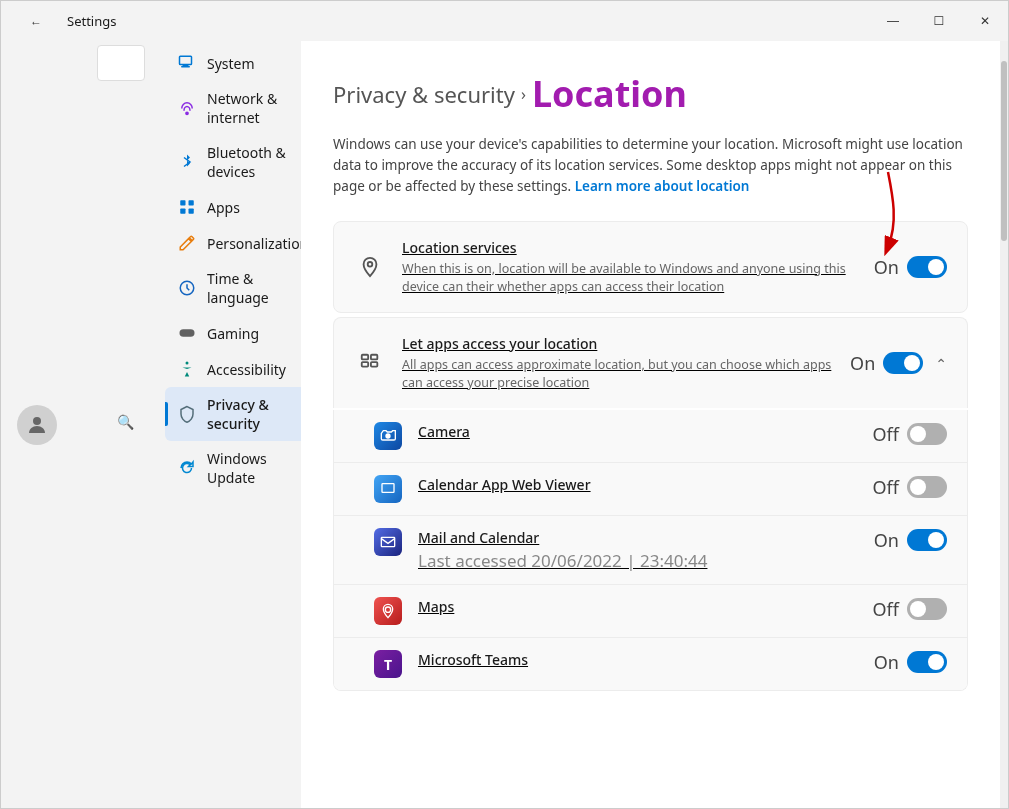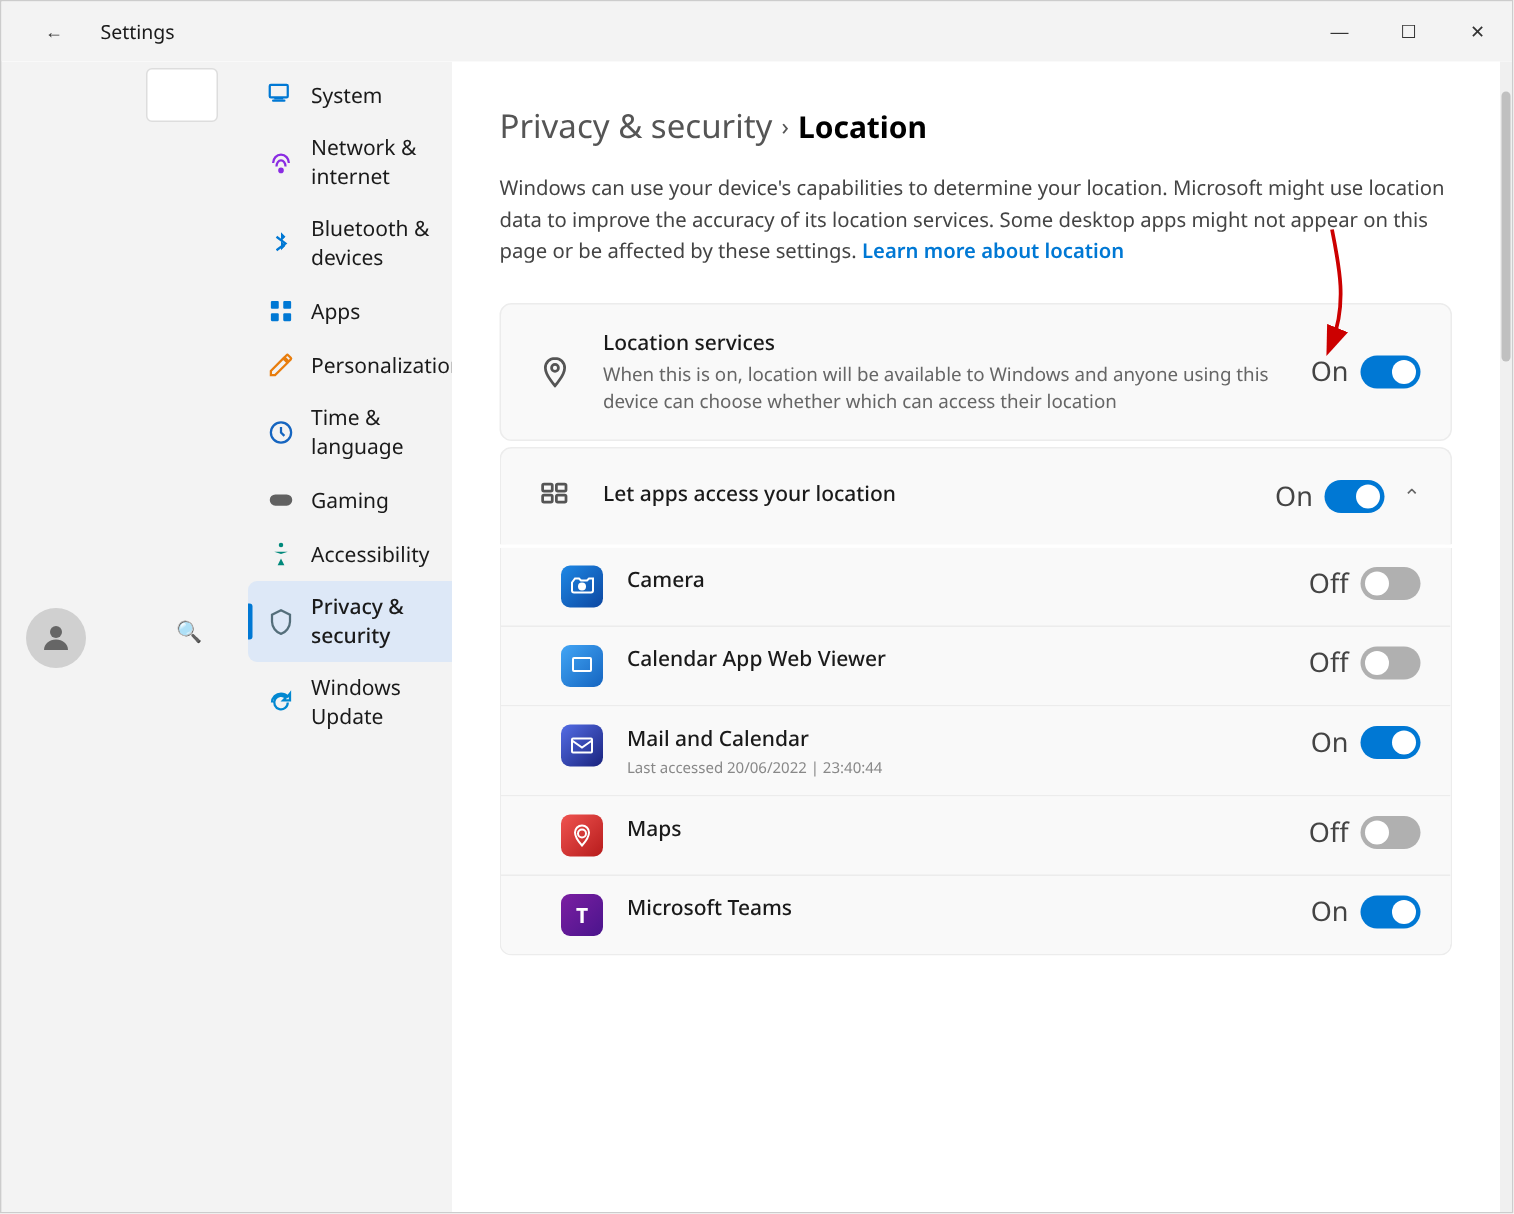--- a/index.html
+++ b/index.html
@@ -181,23 +181,23 @@
     .breadcrumb-parent {
       font-size: 22px;
       color: #555;
       font-weight: 400;
     }
     .breadcrumb-arrow {
       font-size: 16px;
       color: #555;
     }
     .breadcrumb-current {
-      font-size: 20px;
+      font-size: 36px;
       font-weight: 700;
-      color: #000000;
+      color: #a21caf;
     }
     .description {
       font-size: 13.5px;
       color: #444;
       line-height: 1.55;
       margin-bottom: 24px;
       max-width: 640px;
     }
     .description a {
       color: #0078d4;
@@ -229,20 +229,21 @@
       height: 32px;
       display: flex;
       align-items: center;
       justify-content: center;
       font-size: 18px;
       flex-shrink: 0;
       color: #555;
     }
     .setting-info {
       flex: 1;
+      text-decoration: underline;
     }
     .setting-title {
       font-size: 14px;
       font-weight: 500;
       color: #1a1a1a;
       margin-bottom: 3px;
     }
     .setting-desc {
       font-size: 12.5px;
       color: #666;
@@ -314,21 +315,21 @@
       justify-content: center;
       font-size: 16px;
       flex-shrink: 0;
     }
     .app-icon-camera { background: linear-gradient(135deg, #1e88e5, #0d47a1); color: #fff; }
     .app-icon-desktop { background: linear-gradient(135deg, #42a5f5, #1565c0); color: #fff; }
     .app-icon-mail { background: linear-gradient(135deg, #546de5, #1a237e); color: #fff; }
     .app-icon-maps { background: linear-gradient(135deg, #ef5350, #b71c1c); color: #fff; }
     .app-icon-teams { background: linear-gradient(135deg, #7b1fa2, #4a148c); color: #fff; }
     .app-name { flex: 1; font-size: 14px; color: #1a1a1a; font-weight: 500; }
-    .app-meta { font-size: 10px; color: #888; margin-top: 2px; }
+    .app-meta { font-size: 17px; color: #888; margin-top: 2px; }
     .main-wrapper {
       position: relative;
       flex: 1;
       overflow: hidden;
       display: flex;
     }
     .scrollbar {
       width: 8px;
       background: #f0f0f0;
       flex-shrink: 0;
@@ -493,21 +494,21 @@
 
           <div class="setting-card" style="position:relative;">
             <div class="setting-icon">
               <svg width="22" height="22" viewBox="0 0 24 24" fill="none" stroke="#555" stroke-width="2">
                 <path d="M12 2C8.13 2 5 5.13 5 9c0 5.25 7 13 7 13s7-7.75 7-13c0-3.87-3.13-7-7-7z"></path>
                 <circle cx="12" cy="9" r="2.5"></circle>
               </svg>
             </div>
             <div class="setting-info">
               <div class="setting-title">Location services</div>
-              <div class="setting-desc">When this is on, location will be available to Windows and anyone using this device can choose whether which can access their location</div>
+              <div class="setting-desc">When this is on, location will be available to Windows and anyone using this device can their whether apps can access their location</div>
             </div>
             <div class="setting-control">
               <span class="toggle-label">On</span>
               <div class="toggle on">
                 <div class="toggle-thumb"></div>
               </div>
             </div>
 
             <svg style="position:absolute;right:54px;top:-55px;width:80px;height:90px;pointer-events:none;" viewBox="0 0 80 90">
               <defs>
@@ -523,20 +524,21 @@
             <div class="setting-icon">
               <svg width="22" height="22" viewBox="0 0 24 24" fill="none" stroke="#555" stroke-width="2">
                 <rect x="3" y="3" width="7" height="5" rx="1"></rect>
                 <rect x="3" y="11" width="7" height="5" rx="1"></rect>
                 <rect x="13" y="3" width="7" height="5" rx="1"></rect>
                 <rect x="13" y="11" width="7" height="5" rx="1"></rect>
               </svg>
             </div>
             <div class="setting-info">
               <div class="setting-title">Let apps access your location</div>
+              <div class="setting-desc">All apps can access approximate location, but you can choose which apps can access your precise location</div>
             </div>
             <div class="setting-control">
               <span class="toggle-label">On</span>
               <div class="toggle on">
                 <div class="toggle-thumb"></div>
               </div>
               <span class="chevron">⌃</span>
             </div>
           </div>
 

